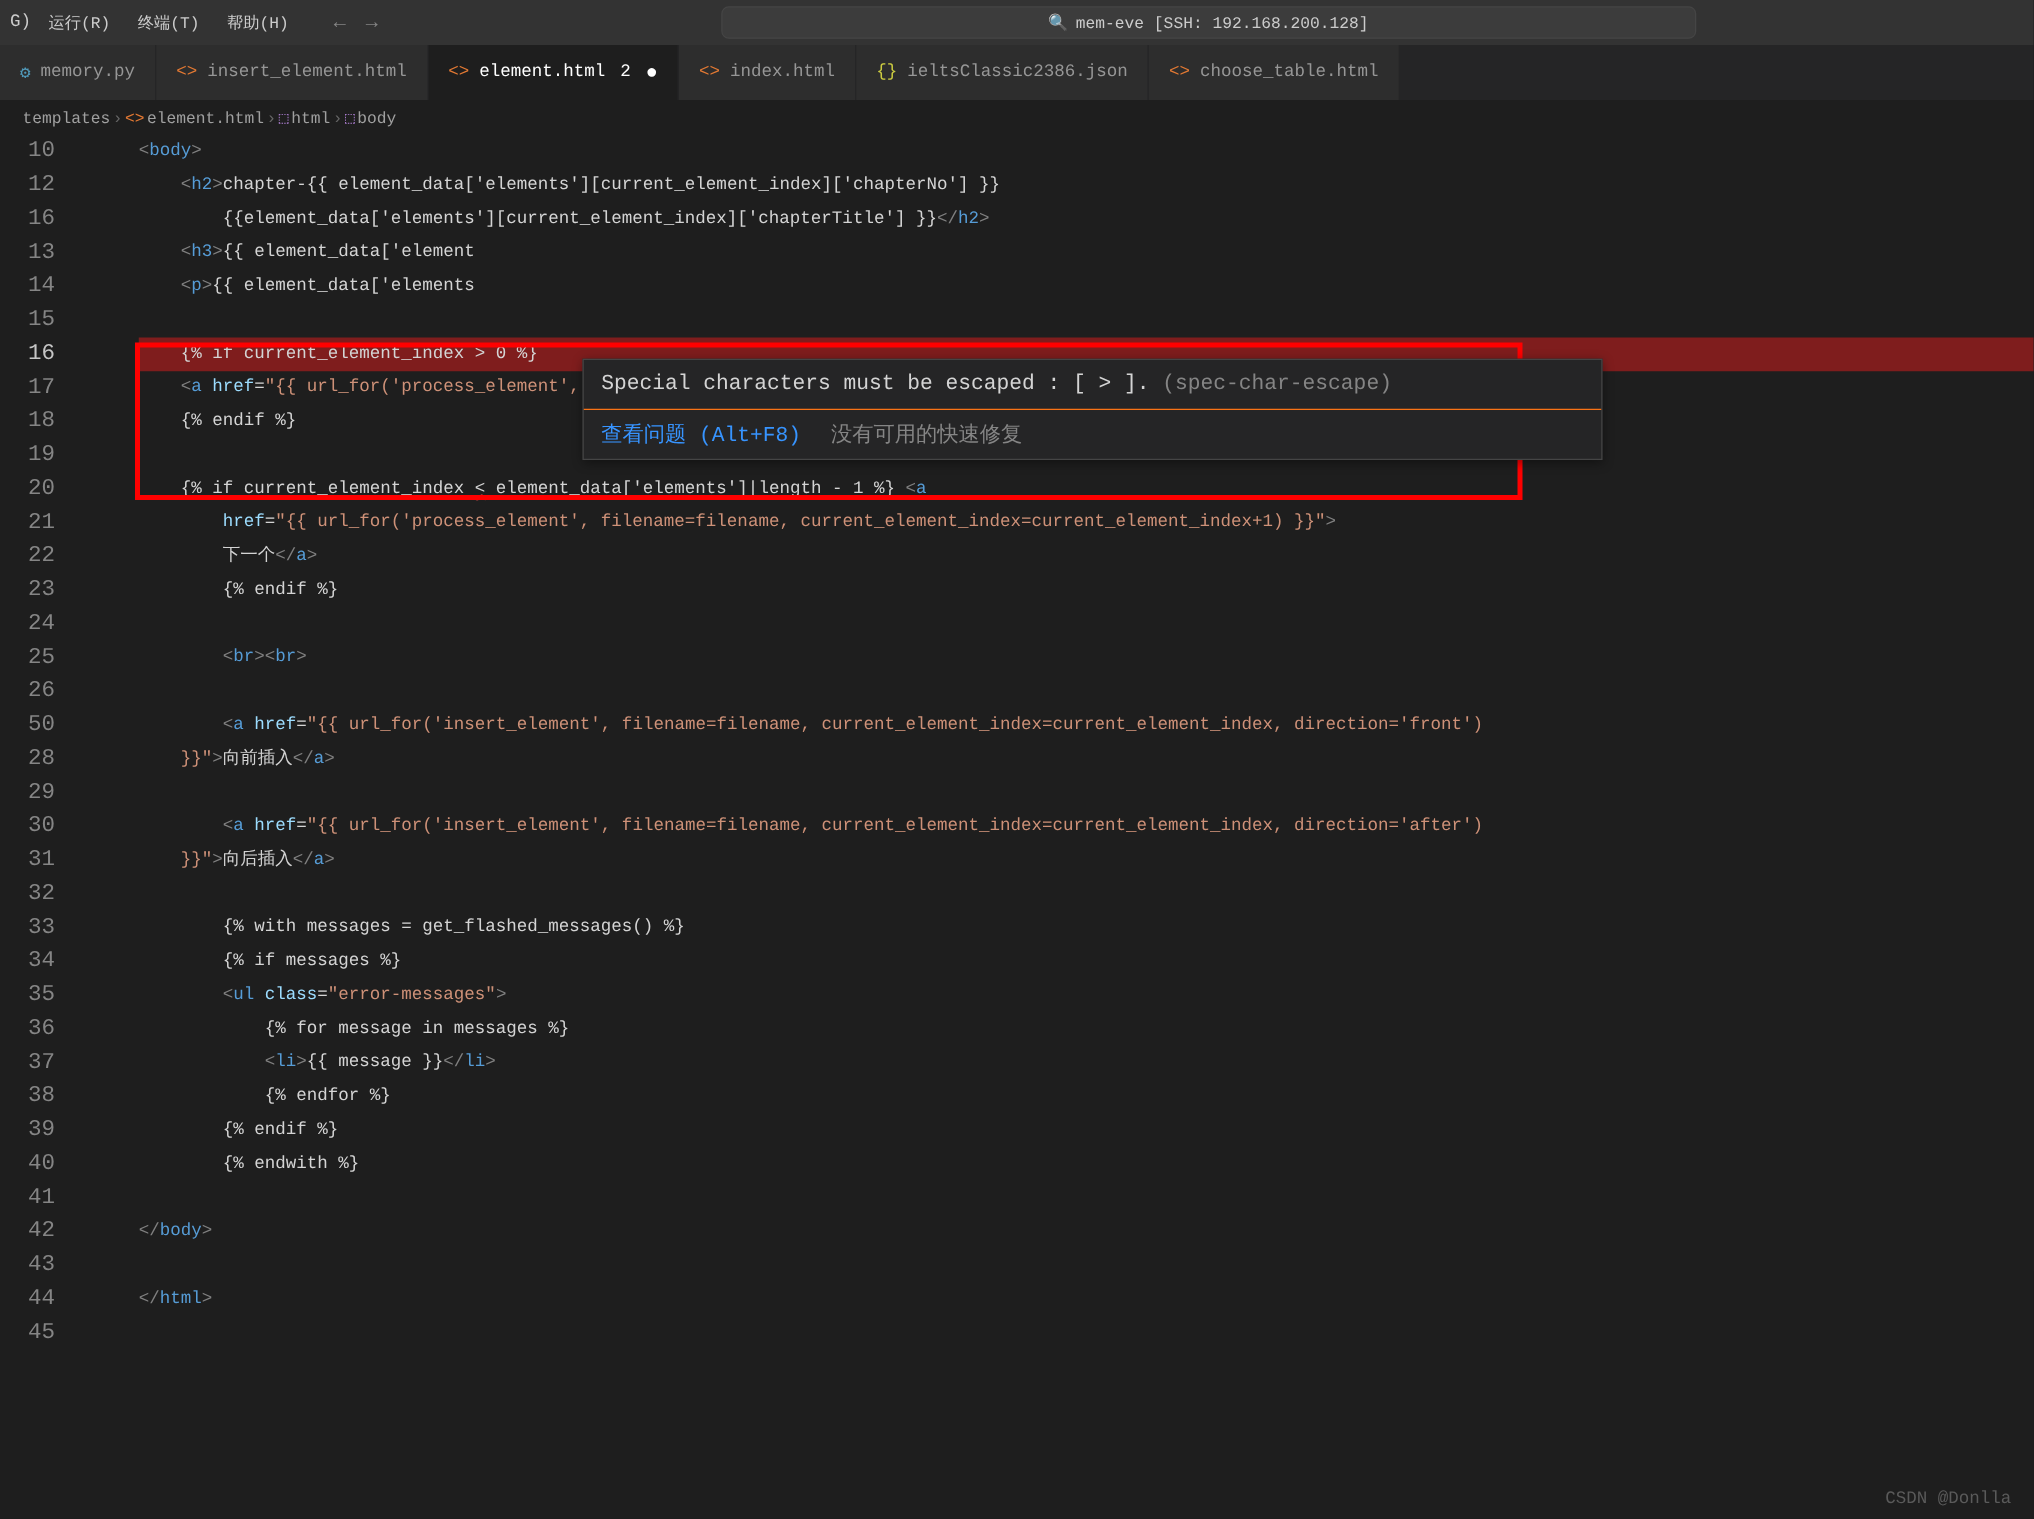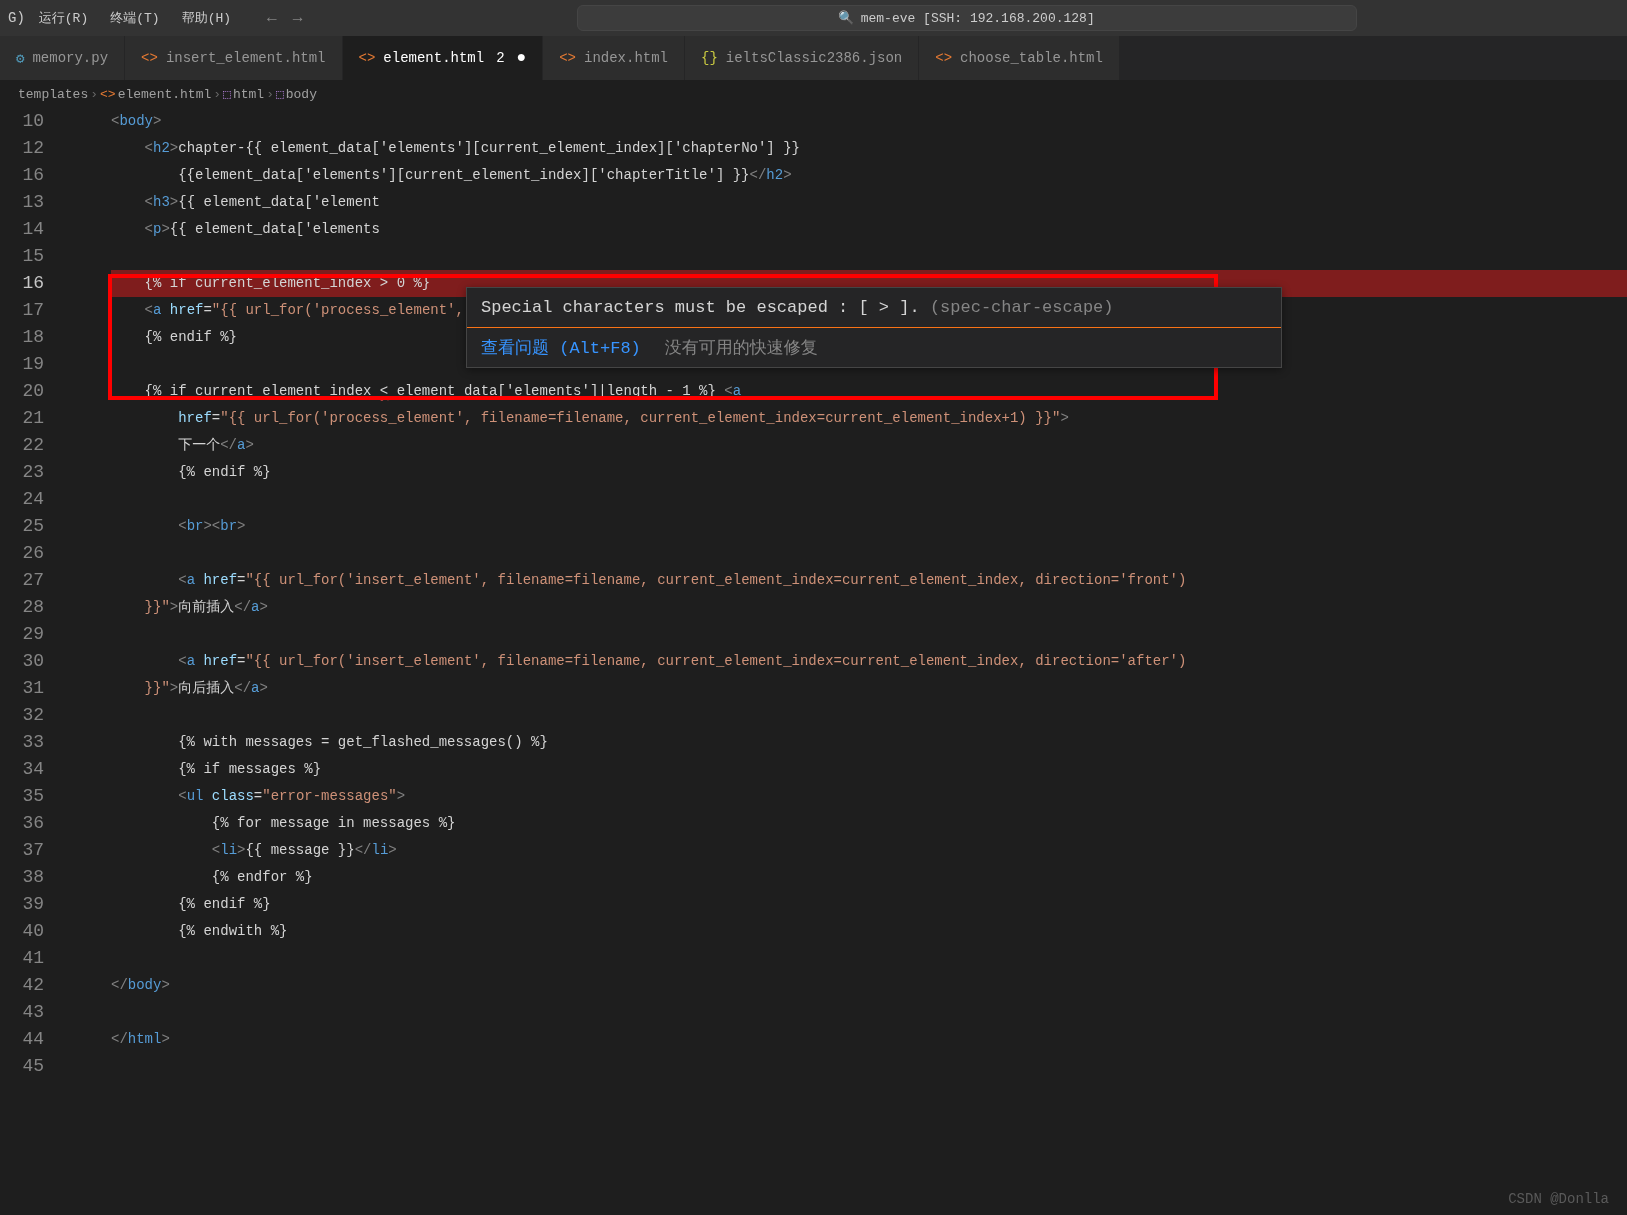--- a/index.html
+++ b/index.html
@@ -237,21 +237,21 @@
       <div class="ln">17</div>
       <div class="ln">18</div>
       <div class="ln">19</div>
       <div class="ln">20</div>
       <div class="ln">21</div>
       <div class="ln">22</div>
       <div class="ln">23</div>
       <div class="ln">24</div>
       <div class="ln">25</div>
       <div class="ln">26</div>
-      <div class="ln">27</div>
+      <div class="ln">50</div>
       <div class="ln">28</div>
       <div class="ln">29</div>
       <div class="ln">30</div>
       <div class="ln">31</div>
       <div class="ln">32</div>
       <div class="ln">33</div>
       <div class="ln">34</div>
       <div class="ln">35</div>
       <div class="ln">36</div>
       <div class="ln">37</div>

